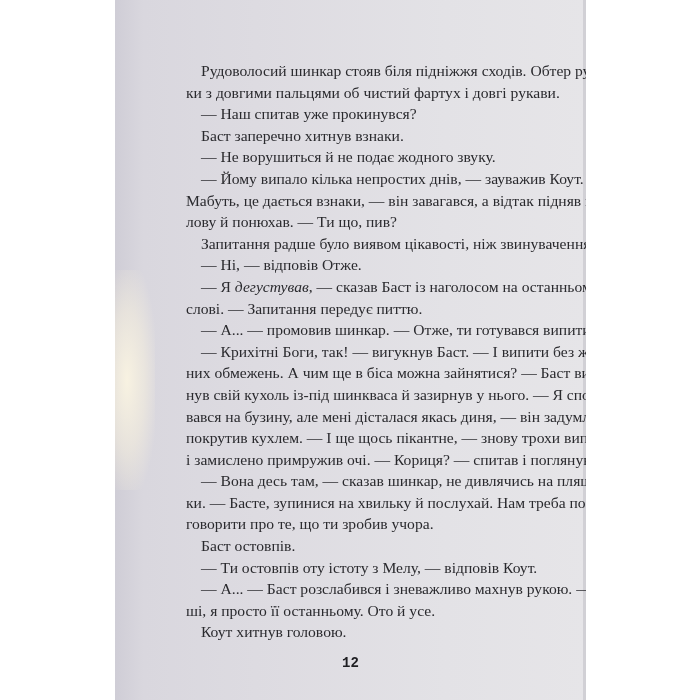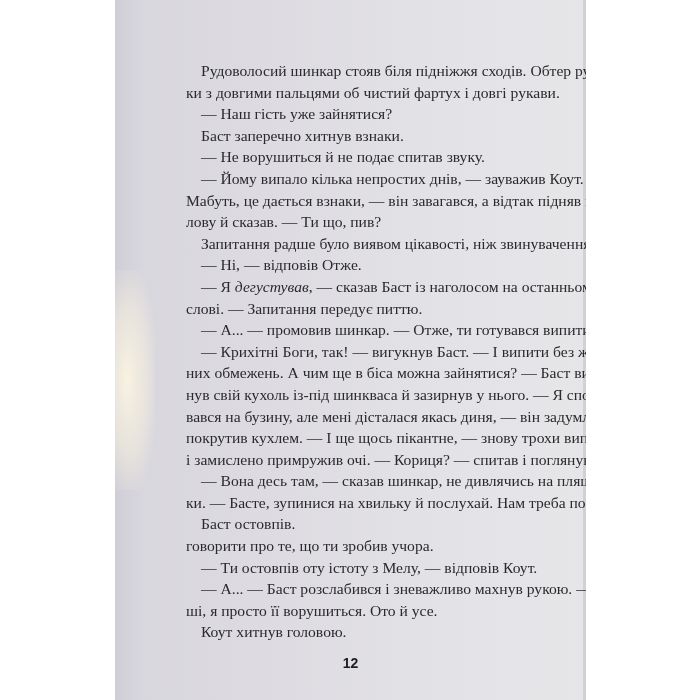--- a/index.html
+++ b/index.html
@@ -67,59 +67,59 @@
       padding-left: 15px;
     }
     em {
     }
     .page-number {
       position: absolute;
       left: 0;
       width: 471px;
       top: 655px;
       text-align: center;
-      font-family: Liberation Sans, sans-serif;
+      font-family: Liberation Mono, monospace;
       font-weight: bold;
       font-size: 14px;
       color: #1e1e22;
     }
   </style>
 </head>
 <body>
 
 <div class="stage">
   <div class="page">
     <div class="glare"></div>
     <div class="edge-shadow"></div>
 
     <div class="text" id="text-block">
         <span class="line indent">Рудоволосий шинкар стояв біля підніжжя сходів. Обтер ру-</span>
         <span class="line last">ки з довгими пальцями об чистий фартух і довгі рукави.</span>
-        <span class="line indent last">— Наш гість уже зайнятися?</span>
+        <span class="line indent last">— Наш спитав уже прокинувся?</span>
         <span class="line indent last">Баст заперечно хитнув взнаки.</span>
-        <span class="line indent last">— Не ворушиться й не подає спитав звуку.</span>
+        <span class="line indent last">— Не ворушиться й не подає жодного звуку.</span>
         <span class="line indent">— Йому випало кілька непростих днів, — зауважив Коут. —</span>
         <span class="line">Мабуть, це дається взнаки, — він завагався, а відтак підняв го-</span>
-        <span class="line last">лову й сказав. — Ти що, пив?</span>
+        <span class="line last">лову й понюхав. — Ти що, пив?</span>
         <span class="line indent">Запитання радше було виявом цікавості, ніж звинуваченням.</span>
         <span class="line indent last">— Ні, — відповів Отже.</span>
         <span class="line indent"><span>— Я </span><em>дегустував</em><span>, — сказав Баст із наголосом на останньому</span></span>
         <span class="line last">слові. — Запитання передує питтю.</span>
         <span class="line indent">— А... — промовив шинкар. — Отже, ти готувався випити?</span>
         <span class="line indent">— Крихітні Боги, так! — вигукнув Баст. — І випити без жод-</span>
         <span class="line">них обмежень. А чим ще в біса можна зайнятися? — Баст витяг-</span>
         <span class="line">нув свій кухоль із-під шинкваса й зазирнув у нього. — Я сподi-</span>
         <span class="line">вався на бузину, але мені дісталася якась диня, — він задумливо</span>
         <span class="line">покрутив кухлем. — І ще щось пікантне, — знову трохи випив</span>
         <span class="line">і замислено примружив очі. — Кориця? — спитав і поглянув на</span>
         <span class="line indent">— Вона десь там, — сказав шинкар, не дивлячись на пляш-</span>
         <span class="line">ки. — Басте, зупинися на хвильку й послухай. Нам треба по-</span>
+        <span class="line last">говорити про те, що ти зробив учора.</span>
         <span class="line indent last">Баст остовпів.</span>
-        <span class="line last">говорити про те, що ти зробив учора.</span>
         <span class="line indent last">— Ти остовпів оту істоту з Мелу, — відповів Коут.</span>
         <span class="line indent">— А... — Баст розслабився і зневажливо махнув рукою. — Ре-</span>
-        <span class="line last">ші, я просто її ворушиться. Ото й усе.</span>
+        <span class="line last">ші, я просто її останньому. Ото й усе.</span>
         <span class="line indent last">Коут хитнув головою.</span>
       </div>
 
     <div class="page-number">12</div>
   </div>
 </div>
 
 </body></html>

